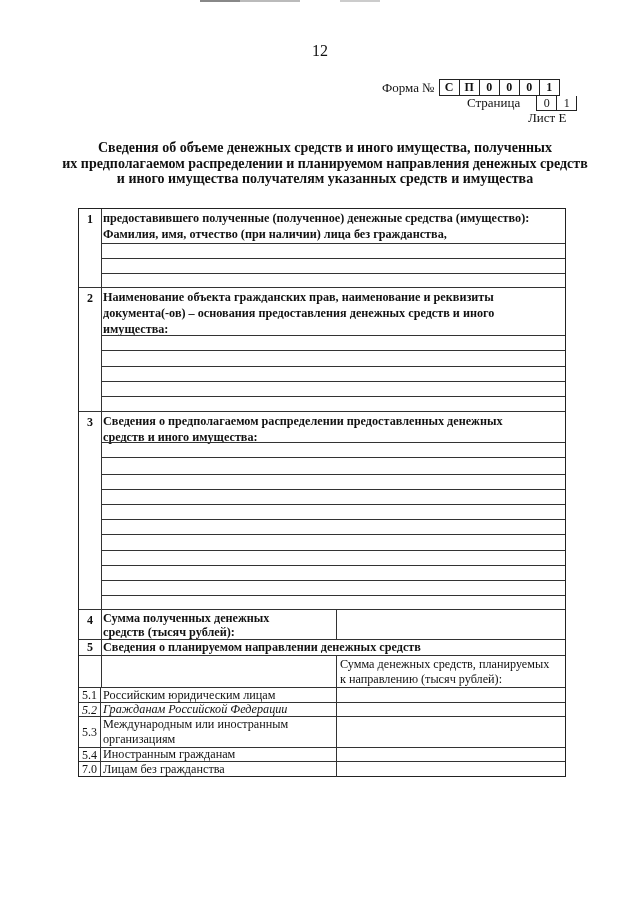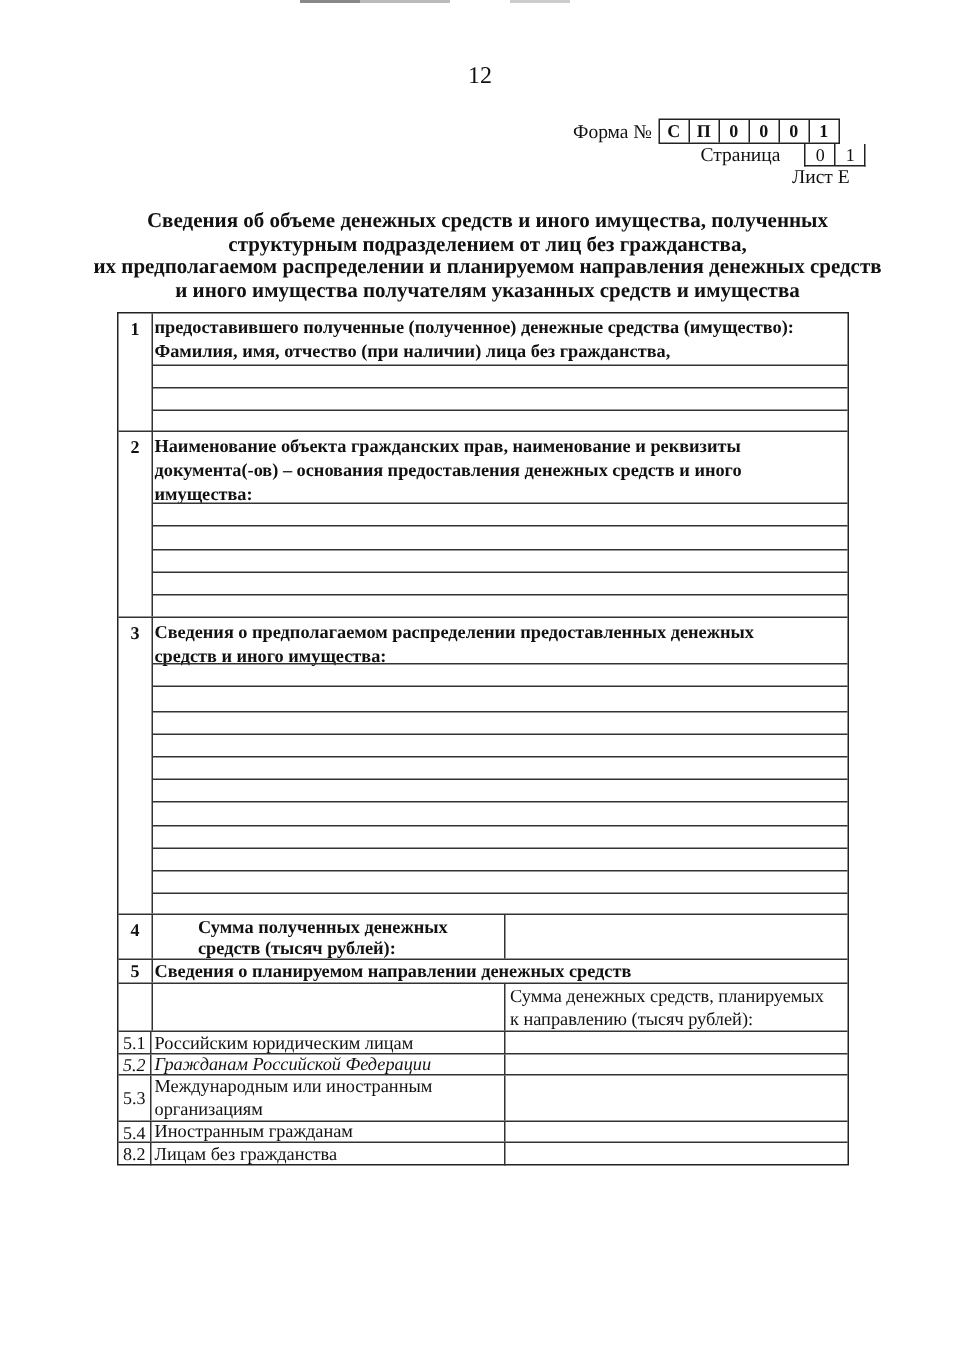--- a/index.html
+++ b/index.html
@@ -60,21 +60,20 @@
   <span class="label">Страница</span>
   <div class="cells">
     <span class="cell">0</span>
     <span class="cell">1</span>
   </div>
 </div>
 <div class="sheet">Лист Е</div>
 
 <div class="title">
   <div>Сведения об объеме денежных средств и иного имущества, полученных</div>
-  <div>структурным подразделением от лиц без гражданства,</div>
   <div style="white-space:nowrap;margin-left:-10px;margin-right:-10px;">их предполагаемом распределении и планируемом направления денежных средств</div>
   <div>и иного имущества получателям указанных средств и имущества</div>
 </div>
 
 <div class="tbl" style="top:208px;height:569px;">
 
   <div class="row" style="top:0;height:79px;border-top:none;">
     <div class="num">1</div>
     <div class="numcol" style="top:0;height:79px;"></div>
     <div class="head">
@@ -117,21 +116,21 @@
     <div class="line" style="top:122px;"></div>
     <div class="line" style="top:138px;"></div>
     <div class="line" style="top:153px;"></div>
     <div class="line" style="top:168px;"></div>
     <div class="line" style="top:183px;"></div>
   </div>
 
   <div class="row" style="top:400px;height:30px;">
     <div class="num">4</div>
     <div class="numcol" style="top:0;height:29px;"></div>
-    <div class="head" style="line-height:14px;top:1px;margin-left:29px;">
+    <div class="head" style="line-height:14px;top:1px;">
       <div>Сумма полученных денежных</div>
       <div>средств (тысяч рублей):</div>
     </div>
     <div class="vdiv" style="top:0;height:29px;"></div>
     <div class="cell-txt" style="left:260px;top:0;right:0;height:29px;"></div>
   </div>
 
   <div class="row" style="top:430px;height:16px;">
     <div class="num" style="top:0;">5</div>
     <div class="numcol" style="top:0;height:15px;"></div>
@@ -176,20 +175,20 @@
 
   <div class="row" style="top:538px;height:14px;">
     <div class="subnum">5.4</div>
     <div class="numcol" style="left:21px;top:0;height:13px;"></div>
     <div class="cell-txt" style="left:24px;top:-1px;">Иностранным гражданам</div>
     <div class="vdiv" style="top:0;height:13px;"></div>
     <div class="cell-txt" style="left:260px;right:0;top:0;height:13px;"></div>
   </div>
 
   <div class="row" style="top:552px;height:16px;">
-    <div class="subnum">8.2</div>
+    <div class="subnum">7.0</div>
     <div class="numcol" style="left:21px;top:0;height:15px;"></div>
     <div class="cell-txt" style="left:24px;top:0;">Лицам без гражданства</div>
     <div class="vdiv" style="top:0;height:15px;"></div>
     <div class="cell-txt" style="left:260px;right:0;top:0;height:15px;"></div>
   </div>
 
 </div>
 
 </body></html>

